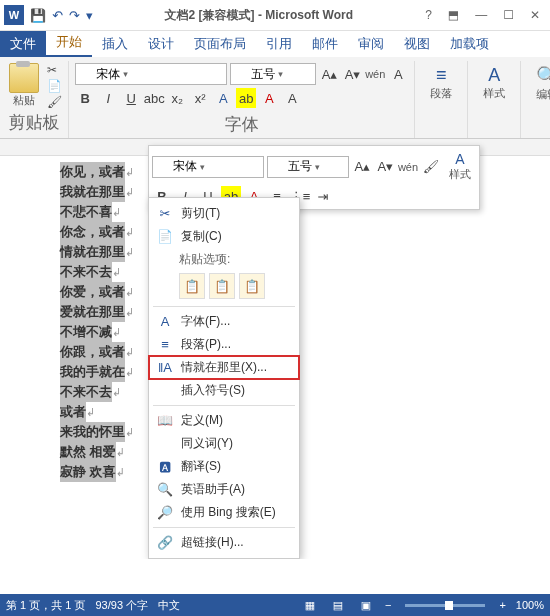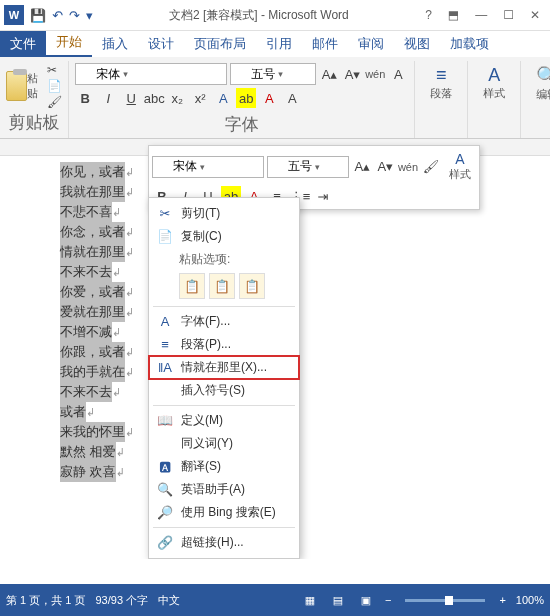--- a/index.html
+++ b/index.html
@@ -1,56 +1,56 @@
 <!DOCTYPE html>
 <html><head>
 <meta charset="utf-8">
 <style>
 body { margin: 0; font-family: "Microsoft YaHei", sans-serif; font-size: 12px; background: #fff; width: 550px; height: 616px; overflow: hidden; position: relative; }
 .titlebar { height: 30px; background: #fff; display: flex; align-items: center; border-bottom: 1px solid #e0e0e0; }
 .titlebar .w-icon { width: 20px; height: 20px; background: #2b579a; color: #fff; text-align: center; line-height: 20px; margin-left: 4px; font-weight: bold; font-size: 11px; }
 .qat { display: flex; gap: 6px; margin-left: 6px; }
 .qat span { color: #2b579a; font-size: 13px; }
-.title { flex: 1; text-align: center; color: #555; font-size: 12px; }
+.title { flex: 1; text-align: center; color: #555; font-size: 12px; font-weight: bold; }
 .winbtns { display: flex; gap: 16px; margin-right: 10px; color: #666; }
 .tabs { height: 26px; background: #fff; display: flex; align-items: flex-end; }
 .tabs .tab { padding: 4px 10px; color: #2b579a; font-size: 13px; cursor: pointer; }
 .tabs .tab.file { background: #2b579a; color: #fff; }
 .tabs .tab.active { color: #a16207; border-bottom: 2px solid #2b579a; }
 .ribbon { background: #f3f3f3; border-bottom: 1px solid #ccc; padding: 4px 4px 0; display: flex; gap: 4px; }
 .group { border-right: 1px solid #ddd; padding: 2px 6px 2px 2px; display: flex; flex-direction: column; }
 .group-label { text-align: center; color: #666; font-size: 17px; padding-top: 2px; }
 .clip { display: flex; gap: 2px; }
-.paste { display: flex; flex-direction: row; align-items: center; width: 36px; }
+.paste { display: flex; flex-direction: column; align-items: center; width: 36px; }
 .paste-icon { width: 28px; height: 28px; background: linear-gradient(#f7e7a8,#e6c45b); border: 1px solid #c9a94a; border-radius: 2px; position: relative; }
 .paste-icon::after { content:""; position:absolute; top:-3px; left:6px; width:14px; height:6px; background:#bbb; border-radius:2px;}
 .font-row { display: flex; gap: 3px; align-items: center; margin-bottom: 3px; }
 .combo { background:#fff; border:1px solid #b5b5b5; height:20px; display:flex; align-items:center; padding:0 20px; font-size:12px; }
 .combo .arrow { margin-left:3px; color:#666; font-size:9px;}
 .btn { width:20px; height:20px; display:flex; align-items:center; justify-content:center; font-size:13px; color:#444; cursor:pointer; }
 .btn.b { font-weight:bold; } .btn.i { font-style:italic;} .btn.u { text-decoration:underline;}
 .big-btn { display:flex; flex-direction:column; align-items:center; width:36px; padding:2px;}
 .big-btn .ic { font-size:18px; color:#2b579a;}
 .doc-area { position:relative; height: 420px; background:#fff; overflow:hidden; }
 .ruler { height:16px; background:#f3f3f3; border-bottom:1px solid #ddd; }
 .page { margin: 6px 0 0 60px; width: 400px; }
 .line { color:#333; font-size:13px; line-height:20px; display:flex; }
-.line .hl { background:#bfbfbf; display:inline-block; white-space:nowrap; }
+.line .hl { background:#bfbfbf; display:inline-block; white-space:nowrap;font-weight:bold; }
 .line .arr { color:#999; font-size:11px;}
 .mini-toolbar { position:absolute; left:148px; top:6px; background:#fff; border:1px solid #ccc; box-shadow:2px 2px 6px rgba(0,0,0,.2); padding:3px; }
 .mini-toolbar .row { display:flex; gap:3px; align-items:center;}
 .ctx-menu { position:absolute; left:148px; top:58px; width:150px; background:#fff; border:1px solid #ccc; box-shadow:2px 2px 8px rgba(0,0,0,.25); padding:4px 0; }
 .ctx-menu .item { display:flex; align-items:center; padding:3px 8px; font-size:12px; color:#333; gap:8px; cursor:pointer;}
 .ctx-menu .hdr { padding:3px 8px 1px 30px; font-size:12px; color:#666;}
 .ctx-menu .sep { height:1px; background:#ddd; margin:3px 4px;}
 .ctx-menu .icon { width:16px; text-align:center; color:#2b579a; font-size:13px;}
 .ctx-menu .item.red-box { outline:2px solid #d62e2e; outline-offset:-1px;}
 .paste-opts { display:flex; gap:4px; padding:4px 8px 4px 30px;}
 .paste-opts .opt { width:24px; height:24px; border:1px solid #ddd; background:#fdf6de; display:flex; align-items:center; justify-content:center; font-size:13px;}
-.statusbar { position:absolute; bottom:0; left:0; right:0; height:32px; background:#2b579a; color:#fff; display:flex; align-items:center; font-size:11px; padding:0 6px; gap:10px;}
+.statusbar { position:absolute; bottom:0; left:0; right:0; height:22px; background:#2b579a; color:#fff; display:flex; align-items:center; font-size:11px; padding:0 6px; gap:10px;}
 .statusbar .spacer { flex:1;}
 .statusbar .vbtn { width:18px; text-align:center;}
 .slider { width:80px; height:3px; background:#7ea3cf; position:relative; margin:0 4px;}
 .slider .thumb { position:absolute; left:50%; top:-3px; width:8px; height:9px; background:#fff;}
 .small { font-size:11px; color:#555;}
 .side { display:flex; flex-direction:column; gap:2px; margin-left:3px;}
 .side span { font-size:12px; color:#444;}
 </style>
 </head>
 <body>

